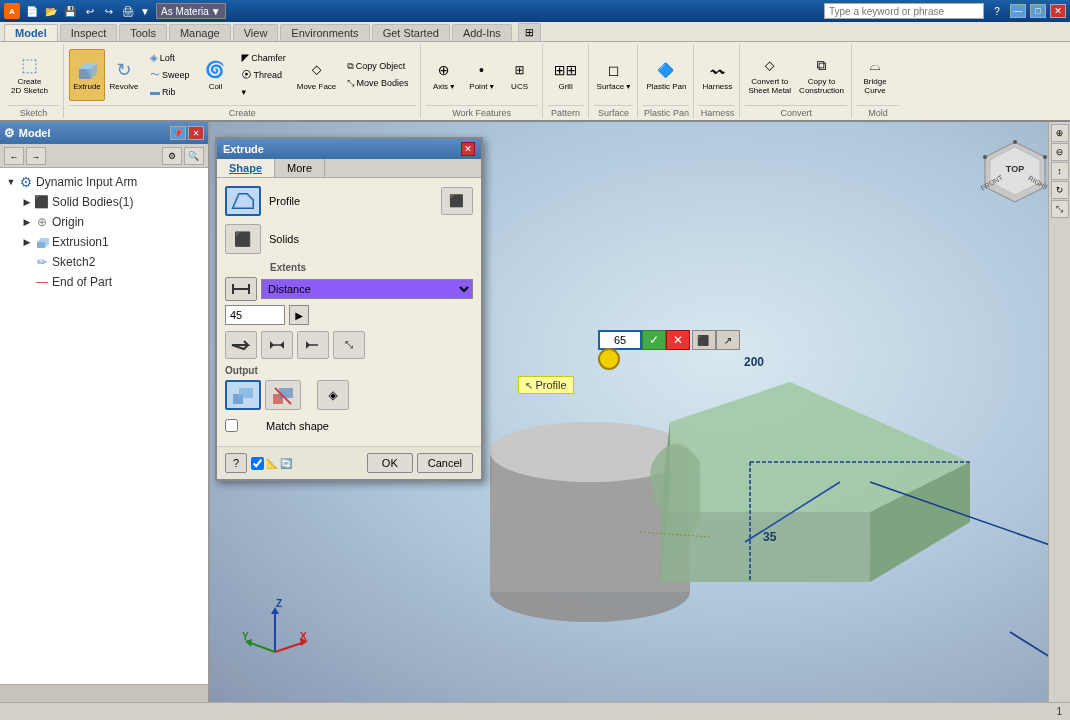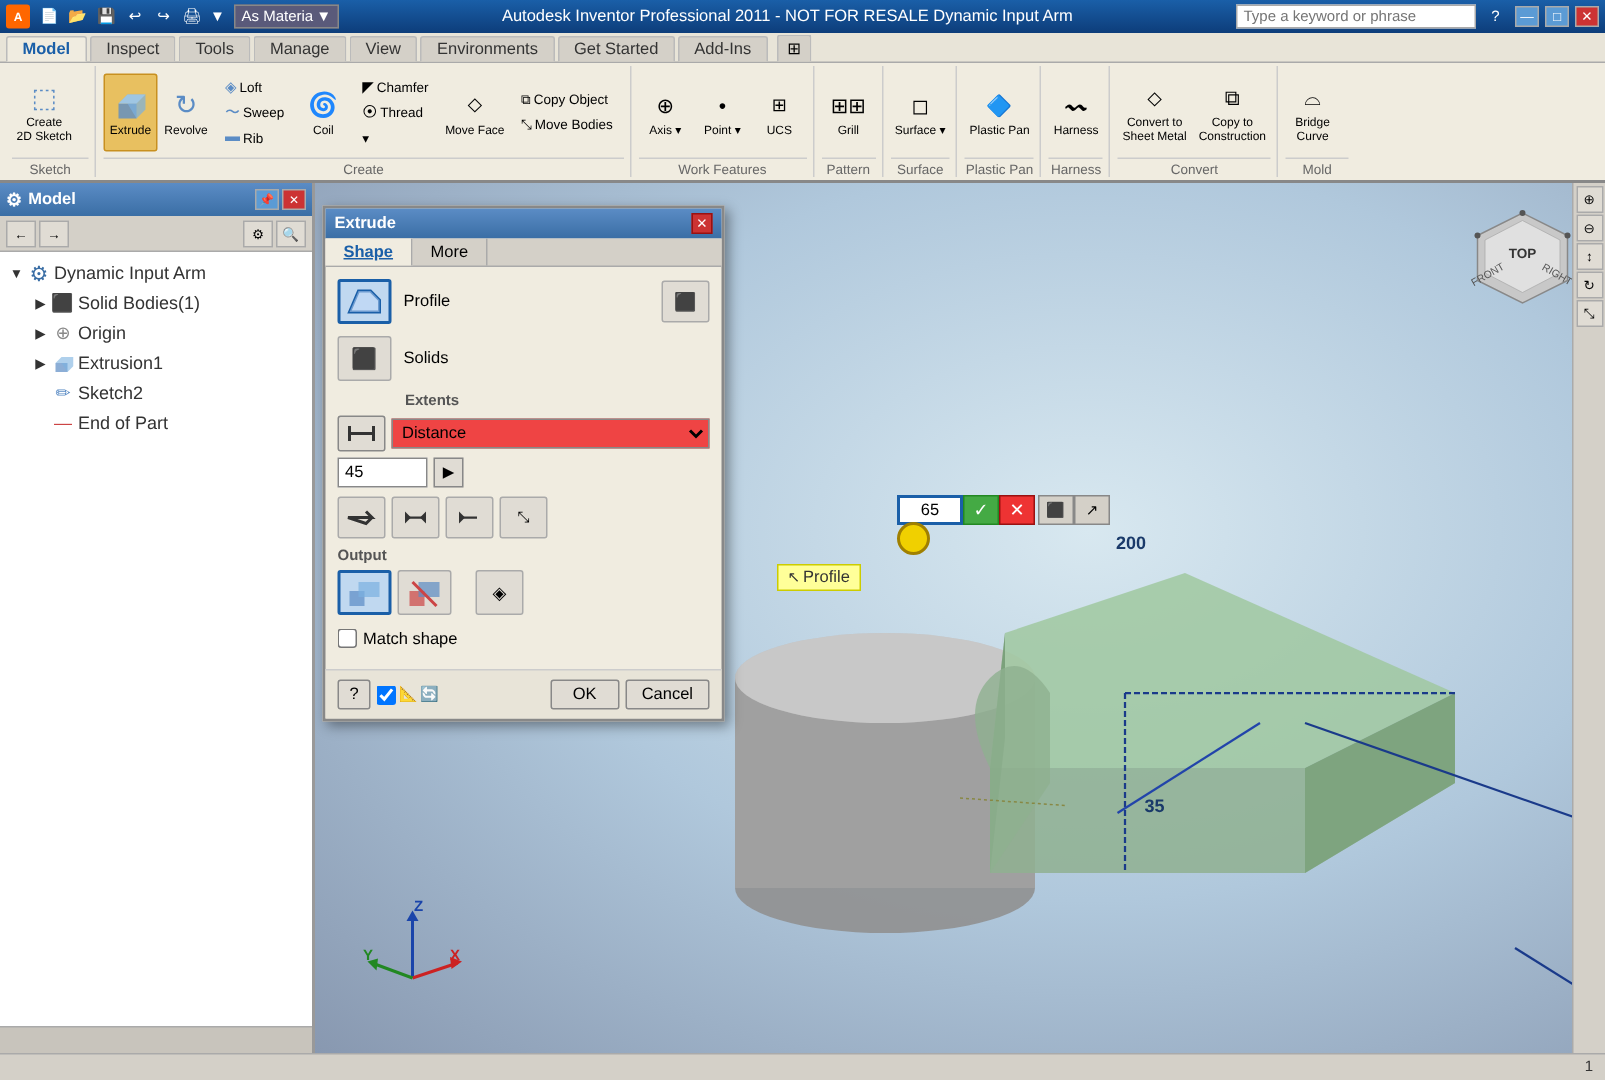--- a/index.html
+++ b/index.html
@@ -77,21 +77,20 @@
       <button style="width:18px;height:16px;background:transparent;border:none;cursor:pointer;color:white;font-size:10px;">↩</button>
       <button style="width:18px;height:16px;background:transparent;border:none;cursor:pointer;color:white;font-size:10px;">↪</button>
       <button style="width:18px;height:16px;background:transparent;border:none;cursor:pointer;color:white;font-size:10px;">🖨</button>
       <button style="width:14px;height:16px;background:transparent;border:none;cursor:pointer;color:white;font-size:10px;">▼</button>
     </div>
     <div style="background:#5a5a7a;border:1px solid #888;height:16px;padding:0 4px;font-size:10px;display:flex;align-items:center;gap:2px;cursor:pointer;color:white;">
       <span>As Materia</span>
         <span>▼</span>
     </div>
   </div>
-  <div id="titlebar-title" style="flex:1;text-align:center;font-size:11px;">Autodesk Inventor Professional 2011 - NOT FOR RESALE  Dynamic Input Arm</div>
   <div style="display:flex;align-items:center;gap:4px;">
     <input type="text" id="search-box" style="background: white; border: 1px solid rgb(170, 170, 170); height: 16px; width: 160px; font-size: 10px; padding: 0px 4px;" placeholder="Type a keyword or phrase">
     <button style="width:18px;height:16px;background:transparent;border:none;cursor:pointer;color:white;font-size:10px;">?</button>
     <button style="width:16px;height:14px;background:#5b9bd5;border:1px solid #aaa;color:white;font-size:9px;cursor:pointer;">—</button>
     <button style="width:16px;height:14px;background:#5b9bd5;border:1px solid #aaa;color:white;font-size:9px;cursor:pointer;">□</button>
     <button style="width:16px;height:14px;background:#cc3333;border:1px solid #aaa;color:white;font-size:9px;cursor:pointer;">✕</button>
   </div>
 </div>
 
 <div id="ribbon-tab-bar" style="height:20px;background:#e8e4d8;display:flex;align-items:flex-end;padding:0 4px;border-bottom:1px solid #aaa;">
@@ -470,21 +469,21 @@
         <div style="margin-bottom:6px;">
           <div style="font-size:10px;color:#555;font-weight:bold;margin-bottom:4px;padding-left:45px;">Extents</div>
           <div style="display:flex;align-items:center;gap:4px;margin-bottom:4px;">
             <div style="width:32px;height:24px;background:#e0dcd4;border:1px solid #888;display:flex;align-items:center;justify-content:center;cursor:pointer;border-radius:2px;">
               <svg width="22" height="18" viewBox="0 0 22 18">
                   <rect x="2" y="8" width="18" height="2" fill="#333"></rect>
                   <rect x="2" y="4" width="2" height="10" fill="#333"></rect>
                   <rect x="18" y="4" width="2" height="10" fill="#333"></rect>
                 </svg>
             </div>
-            <select style="height:20px;background:#ef4444;border:1px solid #888;font-size:11px;padding:0 2px;flex:1;">
+            <select style="height:20px;background:#8b5cf6;border:1px solid #888;font-size:11px;padding:0 2px;flex:1;">
               <option>Distance</option>
               <option>To Next</option>
               <option>Through All</option>
               <option>To</option>
               <option>From To</option>
             </select>
           </div>
 
           <div style="display:flex;align-items:center;gap:4px;margin-bottom:6px;">
             <input type="text" style="width: 60px; height: 20px; border: 1px solid rgb(136, 136, 136); background: white; font-size: 11px; padding: 0px 4px;" value="45">
@@ -531,21 +530,21 @@
                   <line x1="4" y1="4" x2="20" y2="20" stroke="#cc4444" stroke-width="2"></line>
                 </svg>
             </button>
             <div style="width:8px;"></div>
             <button style="width:32px;height:30px;background:#e0dcd4;border:1px solid #aaa;display:flex;align-items:center;justify-content:center;cursor:pointer;border-radius:2px;font-size:12px;">◈</button>
           </div>
         </div>
 
         <div style="display:flex;align-items:center;gap:4px;margin-bottom:6px;">
           <input type="checkbox" id="match-shape" style="cursor: pointer;">
-          <label for="match-shape" style="font-size:11px;cursor:pointer;">Match shape</label>
+          <label for="match-shape" style="font-size:11px;cursor:pointer;margin-left:24px;">Match shape</label>
         </div>
       </div>
 
       <div style="display:flex;align-items:center;justify-content:space-between;padding:6px 8px;border-top:1px solid #ccc;background:#e8e4d8;">
         <div style="display:flex;align-items:center;gap:4px;">
           <button style="width:22px;height:20px;background:#e0dcd4;border:1px solid #888;cursor:pointer;font-size:11px;border-radius:2px;">?</button>
           <div style="display:flex;align-items:center;gap:2px;">
             <input type="checkbox" checked="" style="">
             <span style="font-size:10px;">📐</span>
             <span style="font-size:10px;">🔄</span>

